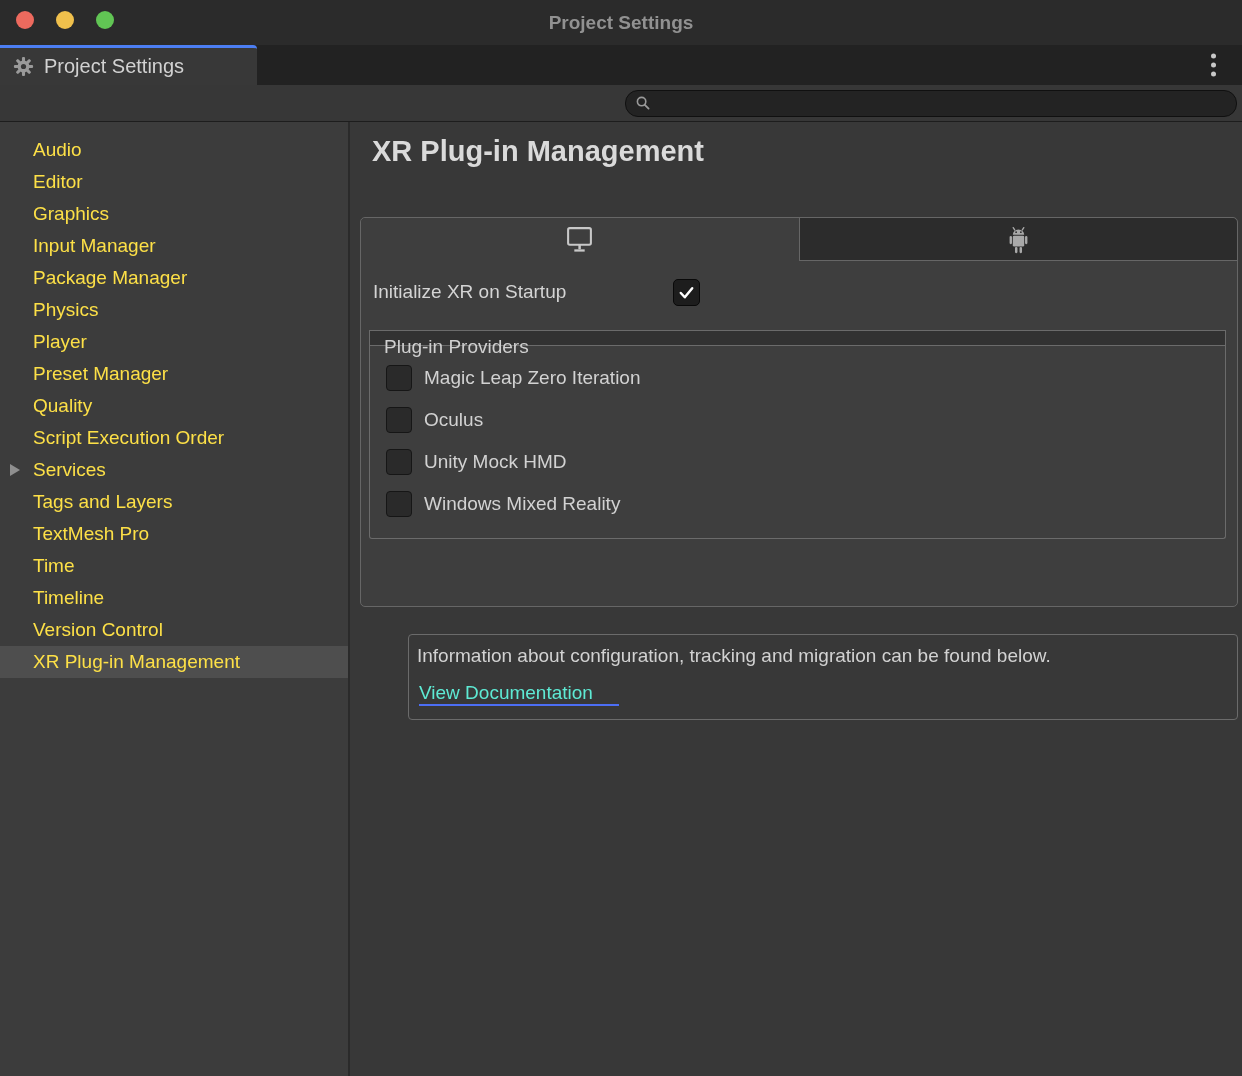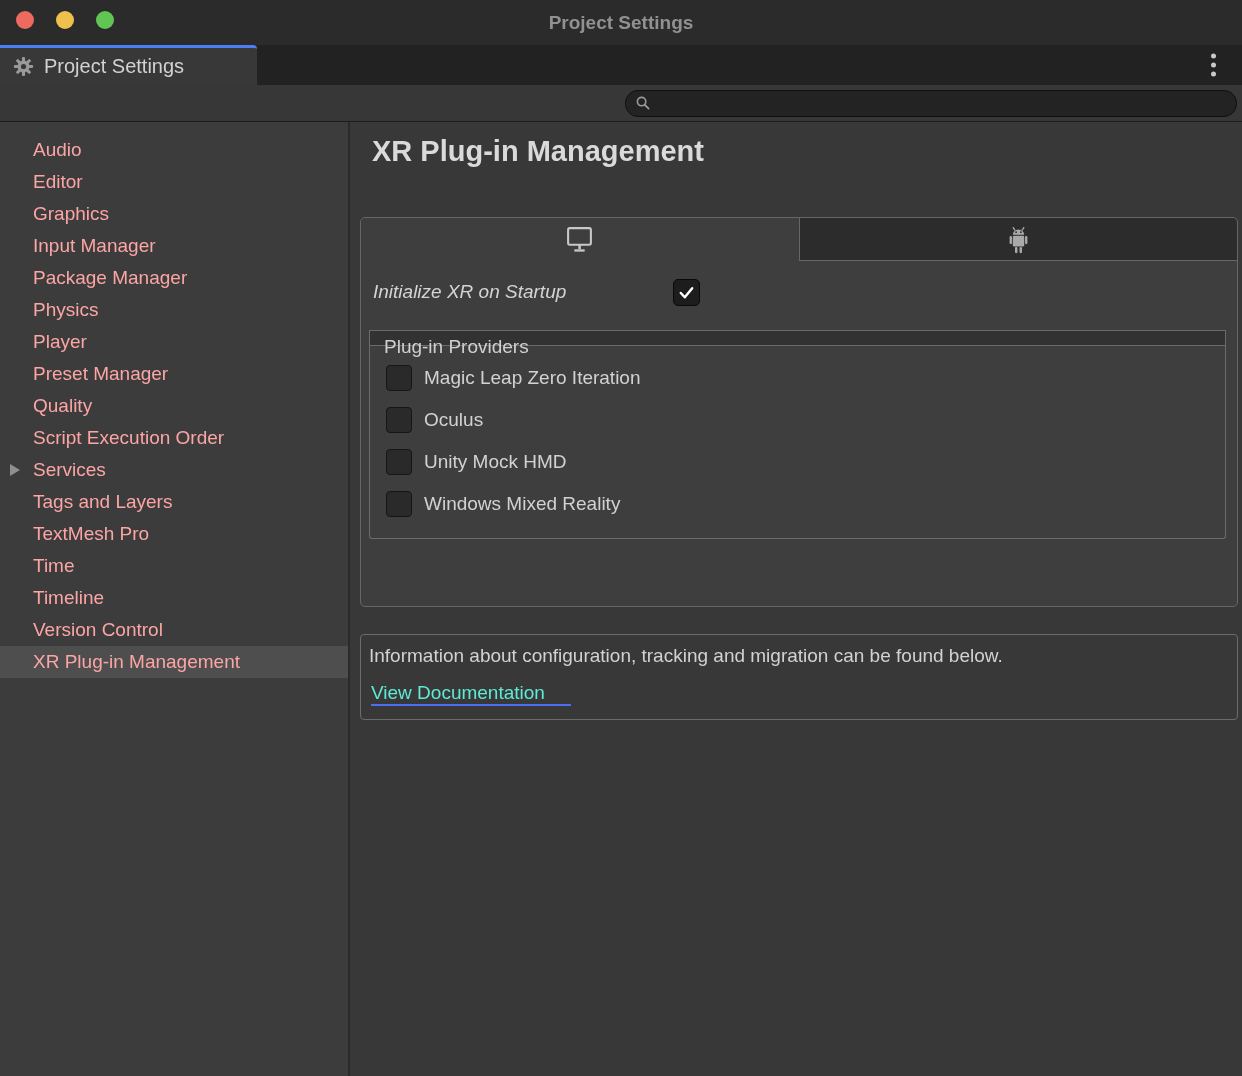--- a/index.html
+++ b/index.html
@@ -37,56 +37,56 @@
     background:#232323; border:1px solid #101010; border-radius:13px;
     display:flex; align-items:center; padding:0 8px 0 9px; gap:5px; }
   .search input { background:transparent; border:none; outline:none;
     color:#dddddd; font-size:16px; flex:1; font-family:"Liberation Sans",sans-serif; }
 
   
   .app-body { display:flex; height:954px; }
   .sidebar { width:350px; background:#3c3c3c; border-right:2px solid #2a2a2a;
     padding-top:12px; flex-shrink:0; }
   .s-item { height:32px; line-height:32px; padding-left:33px; font-size:19px;
-    color:#fca5a5; position:relative; white-space:nowrap; cursor:default; }
+    color:#fde047; position:relative; white-space:nowrap; cursor:default; }
   .s-item.selected { background:#4e4e4e; }
   .s-item.expandable::before { content:""; position:absolute; left:10px; top:10px;
     border-left:10px solid #8f8f8f; border-top:6px solid transparent;
     border-bottom:6px solid transparent; }
 
   .main { flex:1; padding:0 4px 0 10px; }
   .page-title { margin:13px 0 0 12px; font-size:29px; font-weight:700; color:#dadada; }
 
   
   .panel { margin-top:49px; border:1px solid #666666; border-radius:5px; background:#3e3e3e; }
   .ptabs { display:flex; height:43px; }
   .ptab { flex:1; display:flex; align-items:center; justify-content:center; cursor:pointer; }
   .ptab.active { background:#3e3e3e; border-top-left-radius:5px; }
   .ptab.inactive { background:#2c2c2c; border-left:1px solid #666666;
     border-bottom:1px solid #666666; border-top-right-radius:5px; }
   .panel-body { padding:17px 10px 51px 12px; }
 
   .init-row { display:flex; align-items:center; height:28px; }
-  .init-label { width:300px; font-size:19px; color:#d4d4d4;font-style:italic; }
+  .init-label { width:300px; font-size:19px; color:#d4d4d4; }
   .checkbox { width:27px; height:27px; background:#1d1d1d; border:1px solid #090909;
     border-radius:5px; display:flex; align-items:center; justify-content:center; cursor:pointer; }
   .checkbox.unchecked { width:26px; height:26px; background:#2a2a2a; border:1px solid #161616;
     border-radius:4px; }
 
   .prov-header { height:16px; line-height:31px; background:#323232;
     border:1px solid #6b6b6b; padding-left:14px; font-size:19px; color:#d0d0d0;
     margin:24px 1px 0 -4px; }
   .prov-list { border:1px solid #6b6b6b; border-top:none; border-radius:0 0 3px 3px;
     margin:0 1px 16px -4px; padding:11px 0 13px 16px; background:#3e3e3e; }
   .prov-row { display:flex; align-items:center; height:42px; gap:12px; }
   .prov-label { font-size:19px; color:#d2d2d2; }
 
   
   .infobox { margin-top:27px; border:1px solid #6b6b6b; border-radius:4px;
-    padding:10px 12px 13px 8px; }
+    padding:10px 12px 13px 8px;margin-left:48px; }
   .info-text { font-size:19px; color:#d2d2d2; }
   .info-link { display:inline-block; margin:15px 0 0 2px; font-size:19px;
     color:#5eead4; text-decoration:none; border-bottom:2px solid #4c6ef5;
     padding-right:26px; cursor:pointer; }
 </style>
 </head>
 <body>
 
 <div class="titlebar">
   <div class="traffic">

